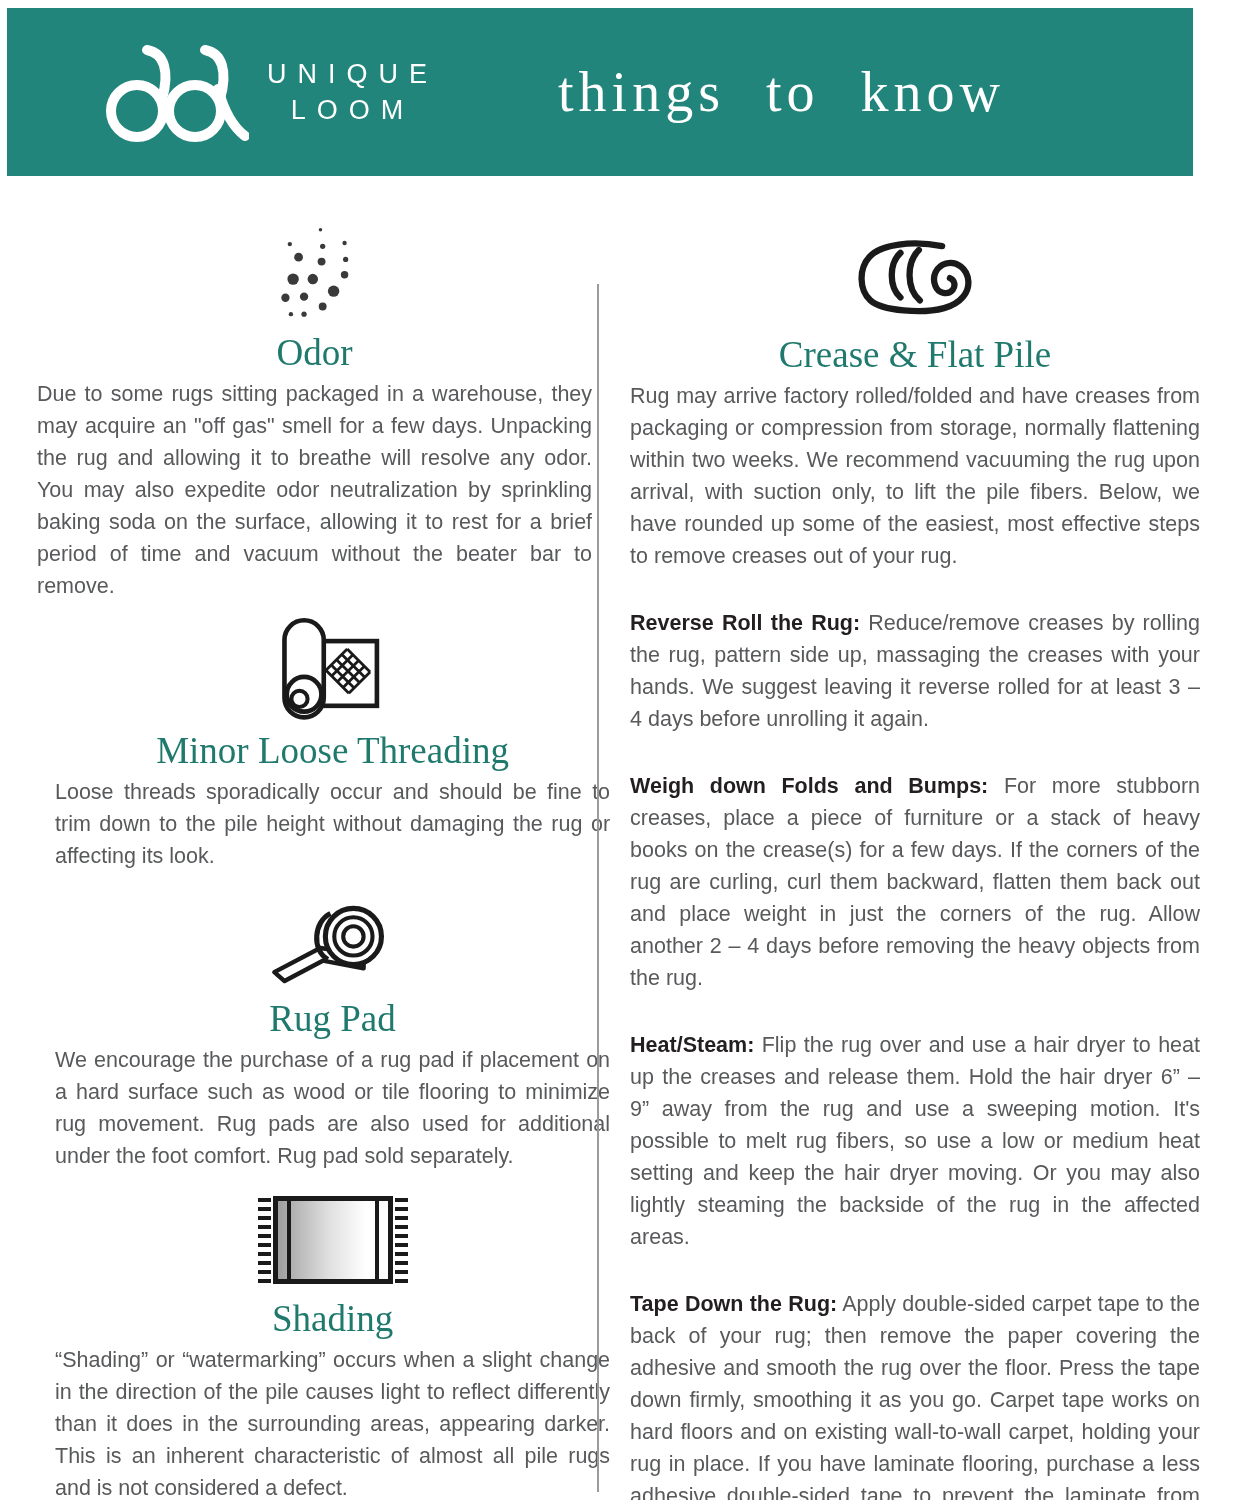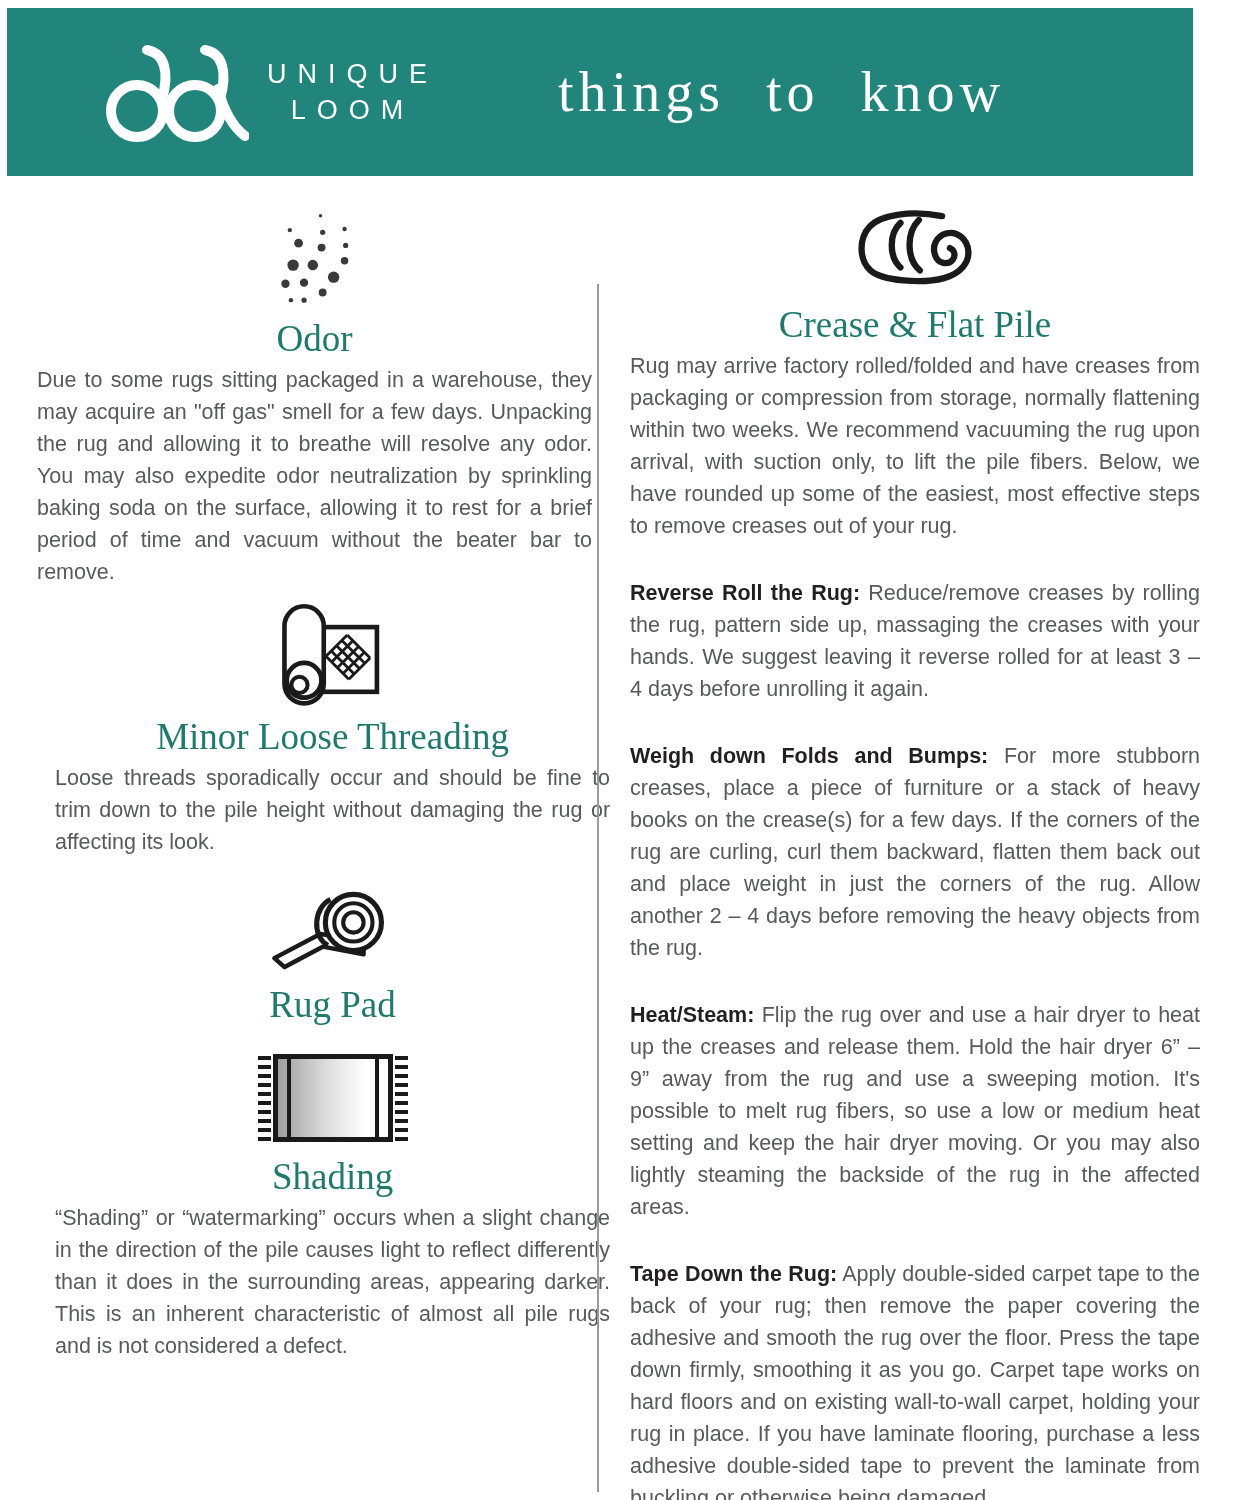--- a/index.html
+++ b/index.html
@@ -53,22 +53,22 @@
   
   .content{
     position:absolute; top:176px; left:0; right:0; bottom:0;
     display:flex;
   }
   .divider{
     position:absolute; left:597px; top:108px; bottom:8px;
     width:2px; background:var(--divider, #9b9b9b);
   }
   .col{ display:flex; flex-direction:column; align-items:center; }
-  .col.left{  width:560px; margin-left:37px; padding-top:30px; }
-  .col.right{ width:575px; margin-left:38px; padding-top:30px; }
+  .col.left{  width:560px; margin-left:37px; padding-top:44px; }
+  .col.right{ width:575px; margin-left:38px; padding-top:60px; }
   .iconbox{
     display:flex; align-items:center; justify-content:center;
   }
   h2{
     font-family:"Liberation Serif", serif;
     font-weight:400;
     color:var(--heading-teal, #20796d);
     font-size:37px;
     line-height:42px;
     text-align:center;
@@ -180,20 +180,21 @@
         <div class="iconbox">
           <svg width="130" height="102" viewBox="0 0 100 80" fill="none" stroke="#1a1a1a" stroke-linejoin="round">
             <path d="M 4,66 L 40,47 L 74,52 L 74,63 L 42,57 L 12,73 Z" stroke-width="3.5" fill="#ffffff"></path>
             <path d="M 48,20 C 35,26 33,49 46,56" stroke-width="4"></path>
             <circle cx="66" cy="38" r="22" stroke-width="4" fill="#ffffff"></circle>
             <circle cx="66" cy="38" r="15" stroke-width="3.2"></circle>
             <circle cx="66" cy="38" r="8" stroke-width="3.2"></circle>
           </svg>
         </div>
         <h2>Rug Pad</h2>
+        <p class="body">We encourage the purchase of a rug pad if placement on a hard surface such as wood or tile flooring to minimize rug movement. Rug pads are also used for additional under the foot comfort. Rug pad sold separately.</p>
       </div>
 
       <div class="sec">
         <div class="rug-wrap">
           <div class="fringe l"></div>
           <div class="fringe r"></div>
           <div class="rug">
             <div class="vline l"></div>
             <div class="vline r"></div>
           </div>

